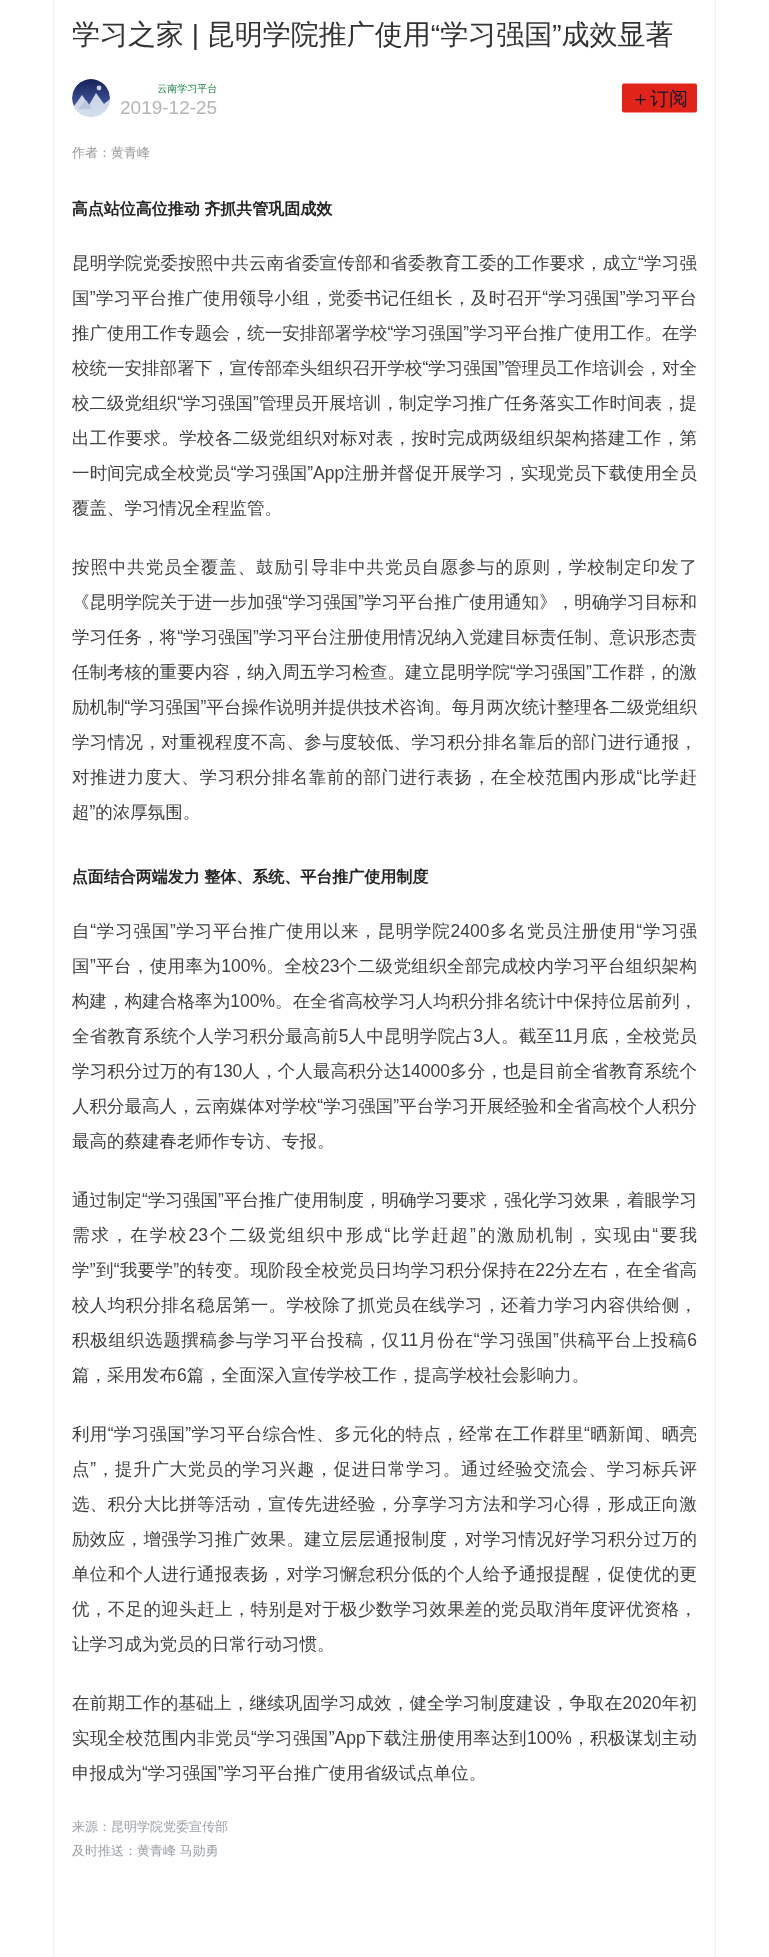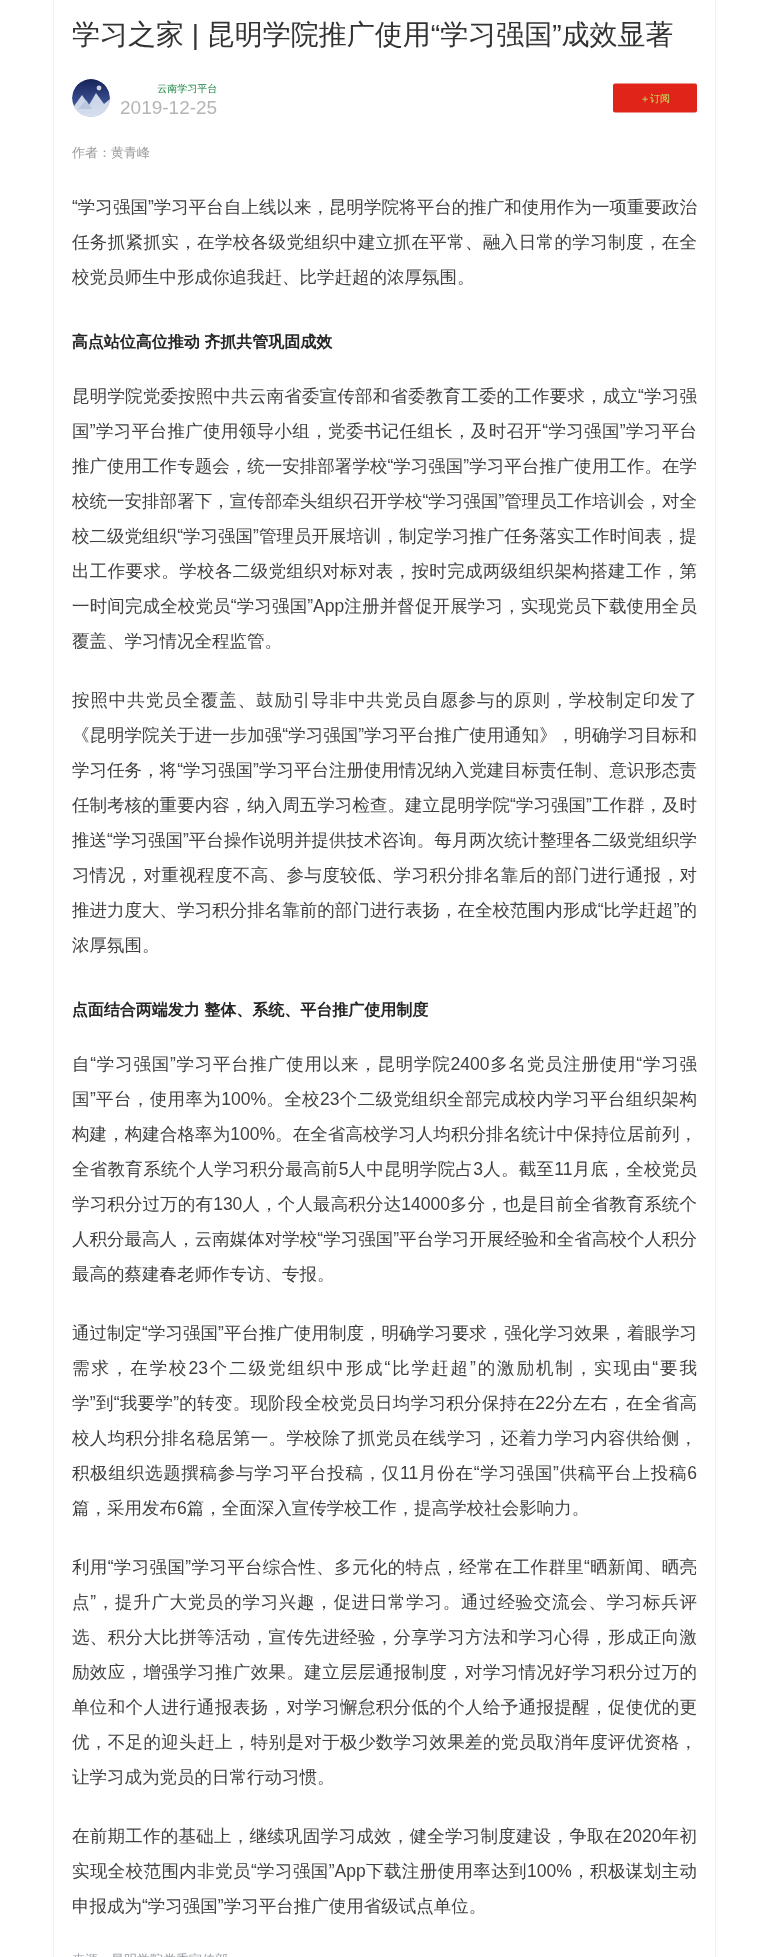--- a/index.html
+++ b/index.html
@@ -38,26 +38,26 @@
   }
   .avatar svg { display: block; }
   .meta-texts { margin-left: 10px; }
   .source-name { font-size: 10px; line-height: 20px; color: #15803d; cursor: pointer; text-align: right; }
   .date { font-size: 19px; line-height: 18px; color: #b5b5b5; }
   .subscribe {
     position: absolute;
     right: 0; top: 50%;
     transform: translateY(-50%);
     background: #e02419;
-    color: #bef264;
+    color: #0f172a;
     border: none;
     border-radius: 2px;
-    font-size: 10px;
+    font-size: 19px;
     line-height: 17px;
-    padding: 6px 27px;
+    padding: 6px 9px;
     cursor: pointer;
     font-family: "Liberation Sans", "DejaVu Sans", sans-serif;
   }
   .author {
     margin-top: 26px;
     font-size: 13px;
     color: #9b9b9b;
   }
   .article { margin-top: 28px; }
   .para {
@@ -107,24 +107,23 @@
     <div class="meta-texts">
       <div class="source-name">云南学习平台</div>
       <div class="date">2019-12-25</div>
     </div>
     <button class="subscribe"><span>＋</span><span>订阅</span></button>
   </div>
 
   <div class="author">作者：黄青峰</div>
 
   <div class="article">
-    <p class="para">“学习强国”学习平台自上线以来，昆明学院将平台的推广和使用作为一项重要政治任务抓紧抓实，在学校各级党组织中建立抓在平常、融入日常的学习制度，在全校党员师生中形成你追我赶、比学赶超的浓厚氛围。</p>
     <h2 class="heading">高点站位高位推动 齐抓共管巩固成效</h2>
     <p class="para">昆明学院党委按照中共云南省委宣传部和省委教育工委的工作要求，成立“学习强国”学习平台推广使用领导小组，党委书记任组长，及时召开“学习强国”学习平台推广使用工作专题会，统一安排部署学校“学习强国”学习平台推广使用工作。在学校统一安排部署下，宣传部牵头组织召开学校“学习强国”管理员工作培训会，对全校二级党组织“学习强国”管理员开展培训，制定学习推广任务落实工作时间表，提出工作要求。学校各二级党组织对标对表，按时完成两级组织架构搭建工作，第一时间完成全校党员“学习强国”App注册并督促开展学习，实现党员下载使用全员覆盖、学习情况全程监管。</p>
-    <p class="para">按照中共党员全覆盖、鼓励引导非中共党员自愿参与的原则，学校制定印发了《昆明学院关于进一步加强“学习强国”学习平台推广使用通知》，明确学习目标和学习任务，将“学习强国”学习平台注册使用情况纳入党建目标责任制、意识形态责任制考核的重要内容，纳入周五学习检查。建立昆明学院“学习强国”工作群，及时推送“学习强国”平台操作说明并提供技术咨询。每月两次统计整理各二级党组织学习情况，对重视程度不高、参与度较低、学习积分排名靠后的部门进行通报，对推进力度大、学习积分排名靠前的部门进行表扬，在全校范围内形成“比学赶超”的浓厚氛围。</p>
+    <p class="para">按照中共党员全覆盖、鼓励引导非中共党员自愿参与的原则，学校制定印发了《昆明学院关于进一步加强“学习强国”学习平台推广使用通知》，明确学习目标和学习任务，将“学习强国”学习平台注册使用情况纳入党建目标责任制、意识形态责任制考核的重要内容，纳入周五学习检查。建立昆明学院“学习强国”工作群，的激励机制“学习强国”平台操作说明并提供技术咨询。每月两次统计整理各二级党组织学习情况，对重视程度不高、参与度较低、学习积分排名靠后的部门进行通报，对推进力度大、学习积分排名靠前的部门进行表扬，在全校范围内形成“比学赶超”的浓厚氛围。</p>
     <h2 class="heading">点面结合两端发力 整体、系统、平台推广使用制度</h2>
     <p class="para">自“学习强国”学习平台推广使用以来，昆明学院2400多名党员注册使用“学习强国”平台，使用率为100%。全校23个二级党组织全部完成校内学习平台组织架构构建，构建合格率为100%。在全省高校学习人均积分排名统计中保持位居前列，全省教育系统个人学习积分最高前5人中昆明学院占3人。截至11月底，全校党员学习积分过万的有130人，个人最高积分达14000多分，也是目前全省教育系统个人积分最高人，云南媒体对学校“学习强国”平台学习开展经验和全省高校个人积分最高的蔡建春老师作专访、专报。</p>
     <p class="para">通过制定“学习强国”平台推广使用制度，明确学习要求，强化学习效果，着眼学习需求，在学校23个二级党组织中形成“比学赶超”的激励机制，实现由“要我学”到“我要学”的转变。现阶段全校党员日均学习积分保持在22分左右，在全省高校人均积分排名稳居第一。学校除了抓党员在线学习，还着力学习内容供给侧，积极组织选题撰稿参与学习平台投稿，仅11月份在“学习强国”供稿平台上投稿6篇，采用发布6篇，全面深入宣传学校工作，提高学校社会影响力。</p>
     <p class="para">利用“学习强国”学习平台综合性、多元化的特点，经常在工作群里“晒新闻、晒亮点”，提升广大党员的学习兴趣，促进日常学习。通过经验交流会、学习标兵评选、积分大比拼等活动，宣传先进经验，分享学习方法和学习心得，形成正向激励效应，增强学习推广效果。建立层层通报制度，对学习情况好学习积分过万的单位和个人进行通报表扬，对学习懈怠积分低的个人给予通报提醒，促使优的更优，不足的迎头赶上，特别是对于极少数学习效果差的党员取消年度评优资格，让学习成为党员的日常行动习惯。</p>
     <p class="para">在前期工作的基础上，继续巩固学习成效，健全学习制度建设，争取在2020年初实现全校范围内非党员“学习强国”App下载注册使用率达到100%，积极谋划主动申报成为“学习强国”学习平台推广使用省级试点单位。</p>
   </div>
 
   <div class="footer">
     <div>来源：昆明学院党委宣传部</div>
     <div>及时推送：黄青峰 马勋勇</div>

